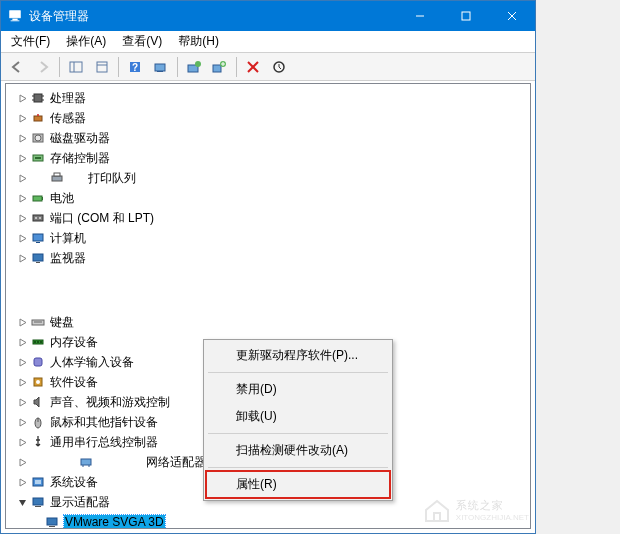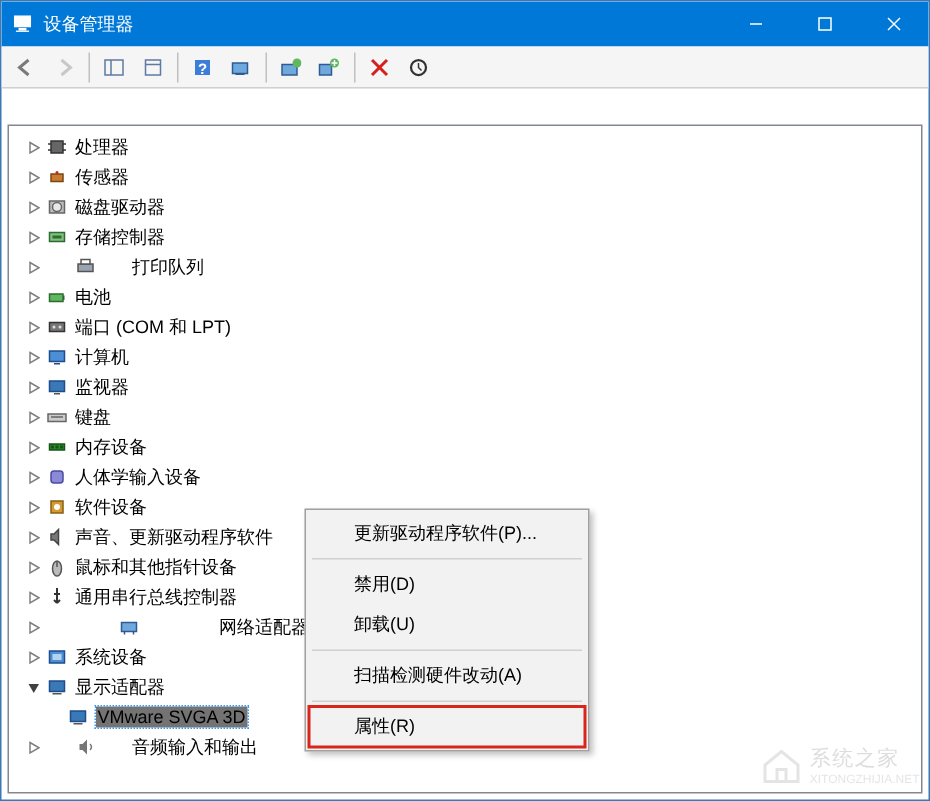--- a/index.html
+++ b/index.html
@@ -3,21 +3,21 @@
 <meta charset="utf-8">
 <style>
   * { box-sizing: border-box; }
   body {
     margin: 0;
     font-family: "Microsoft YaHei", "Segoe UI", sans-serif;
     font-size: 12px;
     background: #f0f0f0;
   }
   .window {
-    width: 620px;
+    width: 536px;
     height: 534px;
     background: #fff;
     border: 1px solid #3a79b7;
     position: relative;
     overflow: hidden;
   }
   .titlebar {
     height: 30px;
     background: #0078d7;
     color: #fff;
@@ -89,21 +89,21 @@
     color: #6b6b6b;
     font-size: 10px;
   }
   .node-icon {
     width: 16px; height: 16px;
     display: inline-flex; align-items: center; justify-content: center;
     margin-right: 4px;
   }
   .node-label { white-space: nowrap; }
   .tree-row.selected .node-label {
-    background: #737373;
+    background: #0ea5e9;
     outline: 1px dotted #3399ff;
     padding: 0 1px;
   }
 
   .context-menu {
     position: absolute;
     left: 202px;
     top: 338px;
     width: 190px;
     background: #f2f2f2;
@@ -127,21 +127,21 @@
   }
 
   .watermark {
     position: absolute;
     right: 6px; bottom: 8px;
     opacity: 0.22;
     color: #666;
     display: flex; align-items: center; gap: 4px;
     pointer-events: none;
   }
-  .watermark .wm-text { font-size: 14px; letter-spacing: 1px; }
+  .watermark .wm-text { font-size: 11px; letter-spacing: 1px; }
   .watermark .wm-sub { font-size: 8px; color: #888; display:block; }
 </style>
 </head>
 <body>
 
 <div class="window">
 
   <div class="titlebar">
     <span class="app-icon">
       <svg width="14" height="14" viewBox="0 0 16 16">
@@ -164,20 +164,26 @@
       </div>
       <div class="win-btn close">
         <svg width="10" height="10">
           <line x1="1" y1="1" x2="9" y2="9" stroke="#fff" stroke-width="1"></line>
           <line x1="9" y1="1" x2="1" y2="9" stroke="#fff" stroke-width="1"></line>
         </svg>
       </div>
     </div>
   </div>
 
+  <div class="menubar">
+    <div class="menu-item">文件(F)</div>
+    <div class="menu-item">操作(A)</div>
+    <div class="menu-item">查看(V)</div>
+    <div class="menu-item">帮助(H)</div>
+  </div>
 
   <div class="toolbar">
     <div class="tool-btn">
       <svg width="14" height="14">
           <path d="M9 2 L3 7 L9 12" fill="none" stroke="#7a7a7a" stroke-width="2"></path>
         </svg>
     </div>
     <div class="tool-btn">
       <svg width="14" height="14">
           <path d="M5 2 L11 7 L5 12" fill="none" stroke="#c8c8c8" stroke-width="2"></path>
@@ -363,21 +369,21 @@
           </svg>
         </span>
         <span class="node-icon">
           <svg width="14" height="14" viewBox="0 0 14 14">
             <rect x="2" y="3" width="10" height="7" fill="#3a79b7" stroke="#1d4e89"></rect>
             <rect x="5" y="11" width="4" height="1" fill="#555"></rect>
           </svg>
         </span>
         <span class="node-label">监视器</span>
       </div>
-      <div class="tree-row" style="padding-left: 10px;">
+      <div class="tree-row" style="padding-left: 10px; margin-top: 44px;">
         <span class="expander">
           <svg width="9" height="9">
             <path d="M2 1 L8 4.5 L2 8 Z" fill="none" stroke="#808080"></path>
           </svg>
         </span>
         <span class="node-icon">
           <svg width="14" height="14" viewBox="0 0 14 14">
             <rect x="1" y="5" width="12" height="5" fill="#ccc" stroke="#666"></rect>
             <line x1="3" y1="7" x2="11" y2="7" stroke="#666"></line>
           </svg>
@@ -431,21 +437,21 @@
         <span class="expander">
           <svg width="9" height="9">
             <path d="M2 1 L8 4.5 L2 8 Z" fill="none" stroke="#808080"></path>
           </svg>
         </span>
         <span class="node-icon">
           <svg width="14" height="14" viewBox="0 0 14 14">
             <path d="M3 5 h2 l3 -3 v10 l-3 -3 h-2 z" fill="#777" stroke="#444"></path>
           </svg>
         </span>
-        <span class="node-label">声音、更新驱动程序软件</span>
+        <span class="node-label">声音、视频和游戏控制</span>
       </div>
       <div class="tree-row" style="padding-left: 10px;">
         <span class="expander">
           <svg width="9" height="9">
             <path d="M2 1 L8 4.5 L2 8 Z" fill="none" stroke="#808080"></path>
           </svg>
         </span>
         <span class="node-icon">
           <svg width="14" height="14" viewBox="0 0 14 14">
             <ellipse cx="7" cy="8" rx="3" ry="5" fill="#bbb" stroke="#555"></ellipse>

